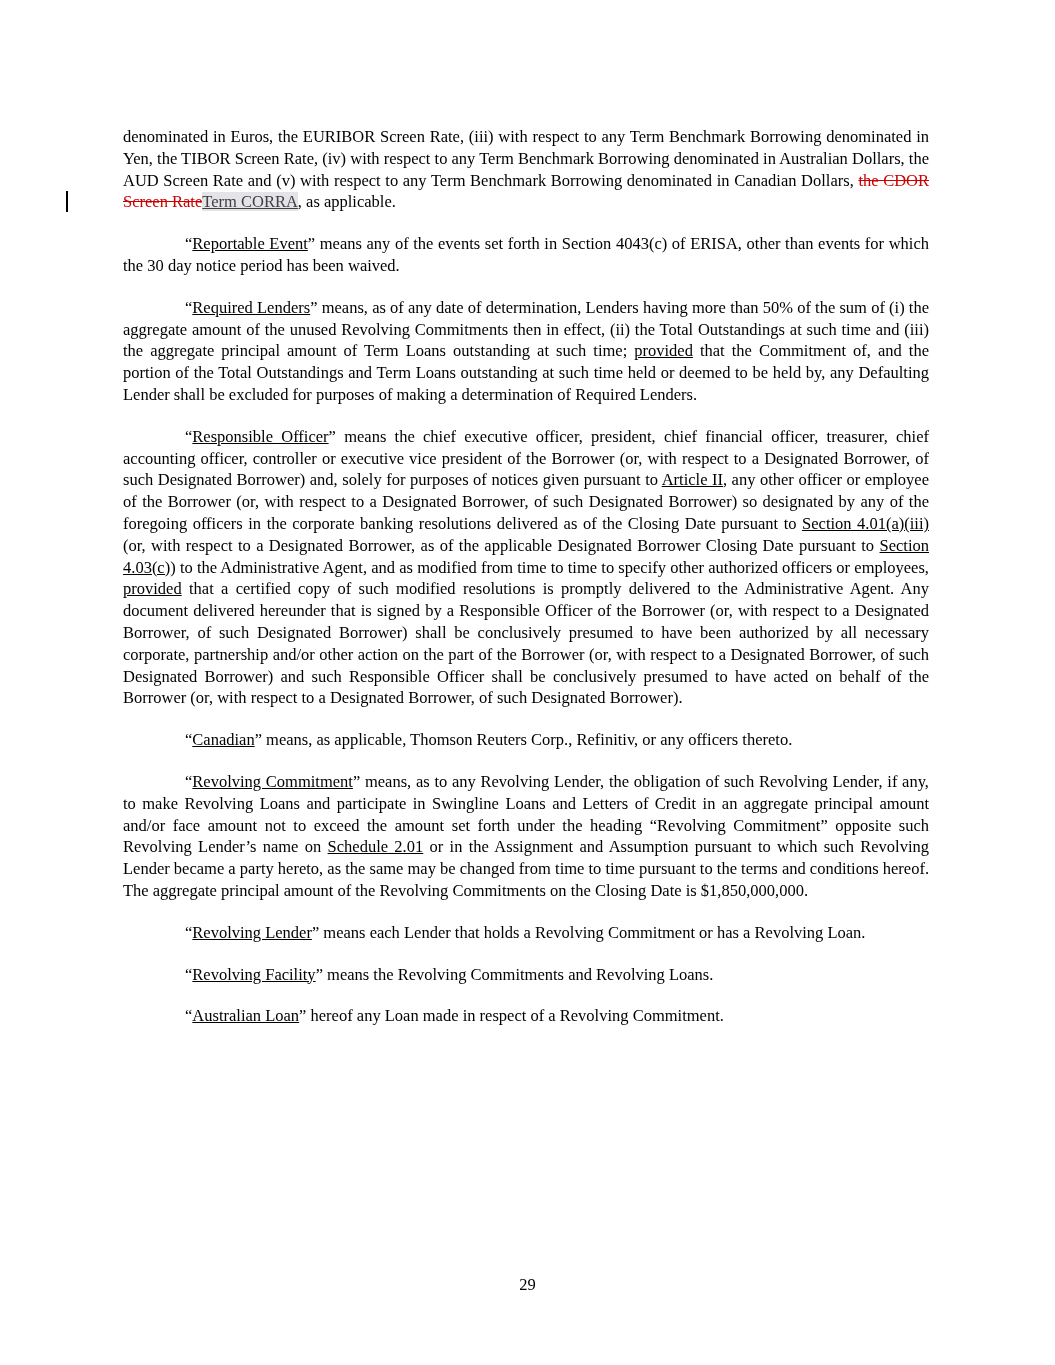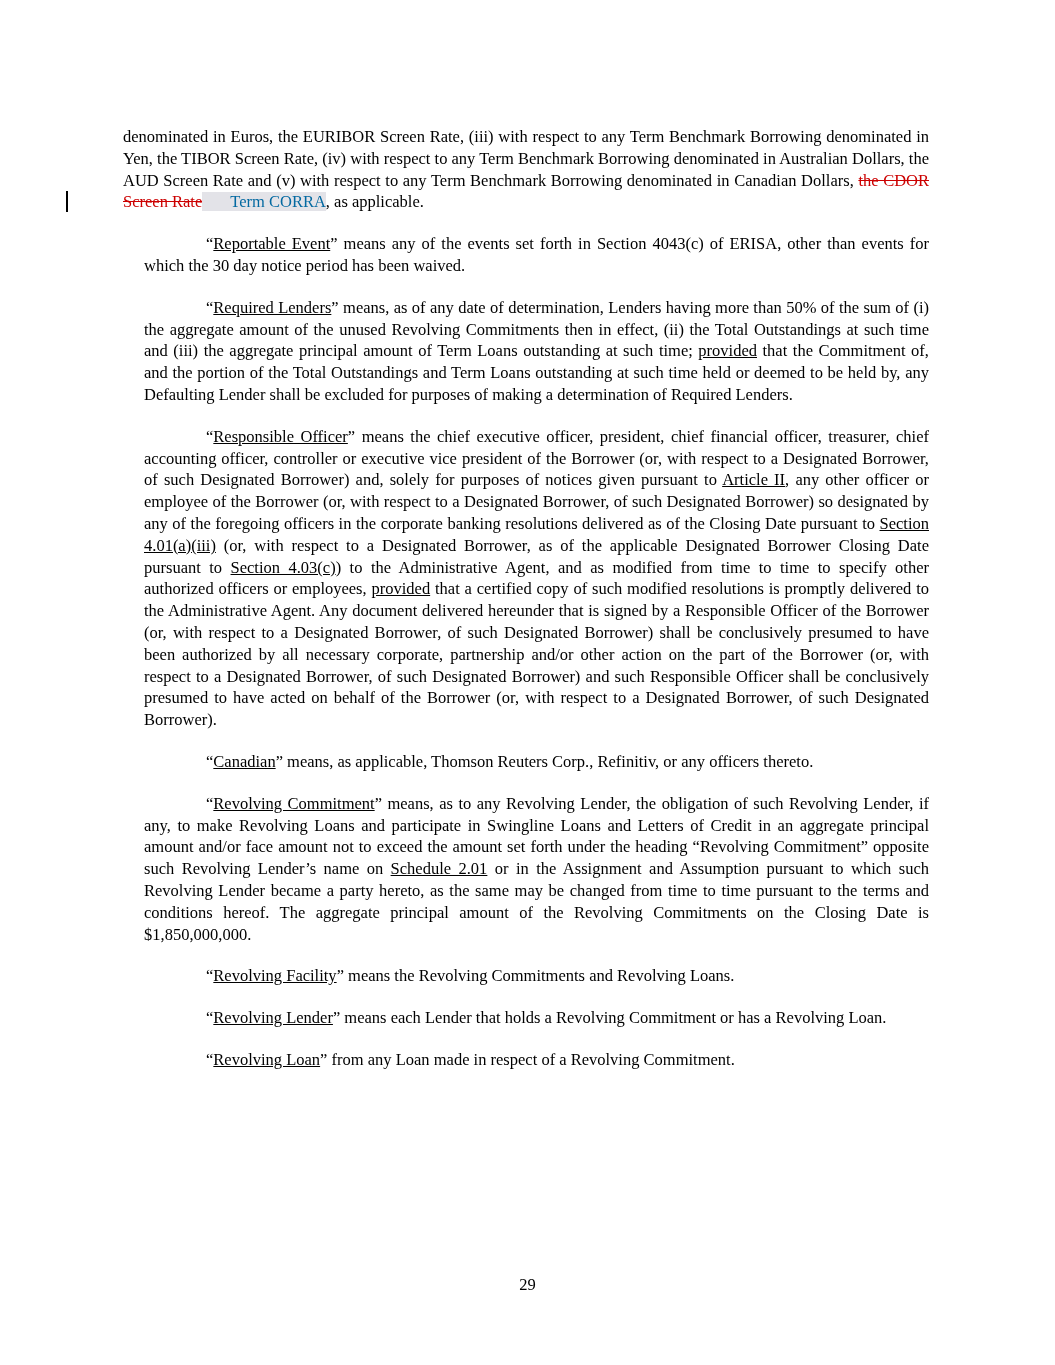--- a/index.html
+++ b/index.html
@@ -23,33 +23,32 @@
     top: 126px;
     left: 123px;
     width: 806px;
   }
   p.para {
     margin: 0 0 20px 0;
     text-align: justify;
   }
   p.para.indent {
     text-indent: 62px;
-    margin-left: 21px;
   }
   .term {
     text-decoration: underline;
   }
   .deleted {
     color: #cc0000;
     text-decoration: line-through;
   }
   .inserted {
-    color: #0369a1;
+    color: #404040;
+    text-decoration: underline;
     background: #e3e3e8;
-    padding-left: 28px;
   }
   .change-bar {
     position: absolute;
     left: 66px;
     top: 191px;
     height: 21px;
     width: 0;
     border-left: 2px solid #000000;
   }
   .page-number {
@@ -76,23 +75,23 @@
 
     <p class="para indent"><span>“</span><span class="term">Required Lenders</span><span>” means, as of any date of determination, Lenders having more than 50% of the sum of (i) the aggregate amount of the unused Revolving Commitments then in effect, (ii) the Total Outstandings at such time and (iii) the aggregate principal amount of Term Loans outstanding at such time; </span><span class="term">provided</span><span> that the Commitment of, and the portion of the Total Outstandings and Term Loans outstanding at such time held or deemed to be held by, any Defaulting Lender shall be excluded for purposes of making a determination of Required Lenders.</span></p>
 
 
     <p class="para indent"><span>“</span><span class="term">Responsible Officer</span><span>” means the chief executive officer, president, chief financial officer, treasurer, chief accounting officer, controller or executive vice president of the Borrower (or, with respect to a Designated Borrower, of such Designated Borrower) and, solely for purposes of notices given pursuant to </span><span class="term">Article II</span><span>, any other officer or employee of the Borrower (or, with respect to a Designated Borrower, of such Designated Borrower) so designated by any of the foregoing officers in the corporate banking resolutions delivered as of the Closing Date pursuant to </span><span class="term">Section 4.01(a)(iii)</span><span> (or, with respect to a Designated Borrower, as of the applicable Designated Borrower Closing Date pursuant to </span><span class="term">Section 4.03(c)</span><span>) to the Administrative Agent, and as modified from time to time to specify other authorized officers or employees, </span><span class="term">provided</span><span> that a certified copy of such modified resolutions is promptly delivered to the Administrative Agent.  Any document delivered hereunder that is signed by a Responsible Officer of the Borrower (or, with respect to a Designated Borrower, of such Designated Borrower) shall be conclusively presumed to have been authorized by all necessary corporate, partnership and/or other action on the part of the Borrower (or, with respect to a Designated Borrower, of such Designated Borrower) and such Responsible Officer shall be conclusively presumed to have acted on behalf of the Borrower (or, with respect to a Designated Borrower, of such Designated Borrower).</span></p>
 
     <p class="para indent"><span>“</span><span class="term">Canadian</span><span>” means, as applicable, Thomson Reuters Corp., Refinitiv, or any officers thereto.</span></p>
 
     <p class="para indent"><span>“</span><span class="term">Revolving Commitment</span><span>” means, as to any Revolving Lender, the obligation of such Revolving Lender, if any, to make Revolving Loans and participate in Swingline Loans and Letters of Credit in an aggregate principal amount and/or face amount not to exceed the amount set forth under the heading “Revolving Commitment” opposite such Revolving Lender’s name on </span><span class="term">Schedule 2.01</span><span> or in the Assignment and Assumption pursuant to which such Revolving Lender became a party hereto, as the same may be changed from time to time pursuant to the terms and conditions hereof.  The aggregate principal amount of the Revolving Commitments on the Closing Date is $1,850,000,000.</span></p>
 
+    <p class="para indent"><span>“</span><span class="term">Revolving Lender</span><span>” means each Lender that holds a Revolving Commitment or has a Revolving Loan.</span></p>
+
     <p class="para indent"><span>“</span><span class="term">Revolving Facility</span><span>” means the Revolving Commitments and Revolving Loans.</span></p>
 
-    <p class="para indent"><span>“</span><span class="term">Revolving Lender</span><span>” means each Lender that holds a Revolving Commitment or has a Revolving Loan.</span></p>
-
-    <p class="para indent"><span>“</span><span class="term">Revolving Loan</span><span>” from any Loan made in respect of a Revolving Commitment.</span></p>
+    <p class="para indent"><span>“</span><span class="term">Australian Loan</span><span>” hereof any Loan made in respect of a Revolving Commitment.</span></p>
 
   </div>
 
   <div class="page-number">29</div>
 
 </div>
 
 </body></html>

